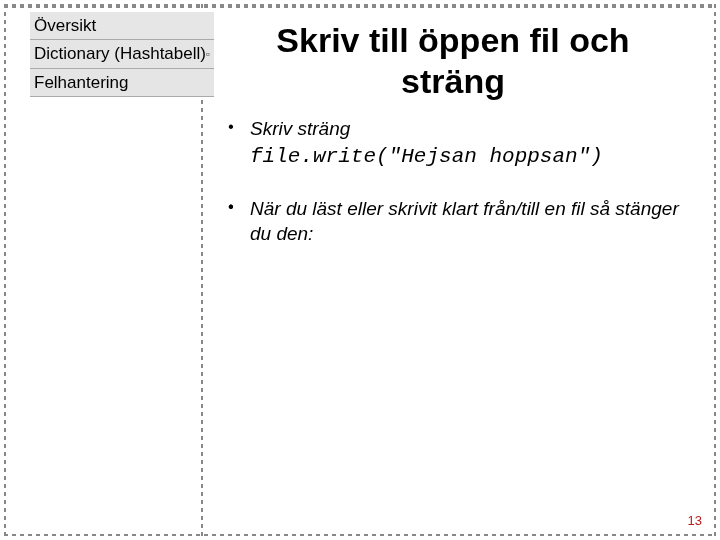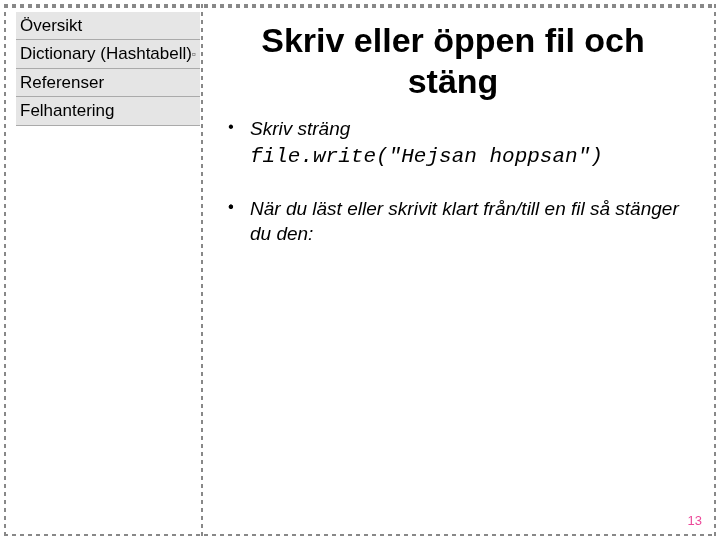--- a/index.html
+++ b/index.html
@@ -28,21 +28,21 @@
                background-image: repeating-linear-gradient(to right, #888 0 4px, transparent 4px 8px);
                background-size: 8px 4px; }
   .db-bottom { bottom: 4px; left: 4px; right: 4px; }
   .db-left   { top: 4px; bottom: 4px; left: 4px; width:4px;
                background-image: repeating-linear-gradient(to bottom, #888 0 4px, transparent 4px 8px); }
   .db-right  { top: 4px; bottom: 4px; right: 4px; }
   .db-vmid   { top: 4px; bottom: 4px; left: 201px; }
 
   .sidebar {
     position: absolute;
-    left: 12px; top: 8px; bottom: 8px;
+    left: 26px; top: 8px; bottom: 8px;
     width: 192px;
     padding: 4px 4px;
   }
   .side-item {
     font-size: 17px;
     line-height: 1.2;
     padding: 4px 6px 3px 4px;
     border-bottom: 1px solid #aaa;
     color: #000;
     background: #e5e5e5;
@@ -91,50 +91,47 @@
     font-family: "Courier New", Courier, monospace;
     font-size: 21px;
     display: block;
     margin-top: 2px;
   }
   .pagenum {
     position: absolute;
     right: 18px;
     bottom: 12px;
     font-size: 13px;
-    color: #ec4899;
+    color: #b91c1c;
   }
 </style>
 </head>
 <body>
 
 <div class="dashborder db-top"></div>
 <div class="dashborder db-bottom"></div>
 <div class="dashborder v db-left"></div>
 <div class="dashborder v db-right"></div>
 <div class="dashborder v db-vmid"></div>
 
 <nav class="sidebar">
   <div class="side-item sel">
     <span>Översikt</span>
   </div>
   <div class="side-item">
     <span>Dictionary (Hashtabell)</span>
     <span class="chev">▫</span>
   </div>
   <div class="side-item">
-    <span>Referenser</span>
-  </div>
-  <div class="side-item">
     <span>Felhantering</span>
   </div>
 </nav>
 
 <main class="main">
-  <h1 class="title">Skriv eller öppen fil och stäng</h1>
+  <h1 class="title">Skriv till öppen fil och sträng</h1>
   <ul class="bullets">
     <li>
       <span>Skriv sträng</span>
       <span class="code">file.write("Hejsan hoppsan")</span>
     </li>
     <li>
     </li>
     <li>
       <span>När du läst eller skrivit klart från/till en fil så stänger du den:</span>
     </li>

